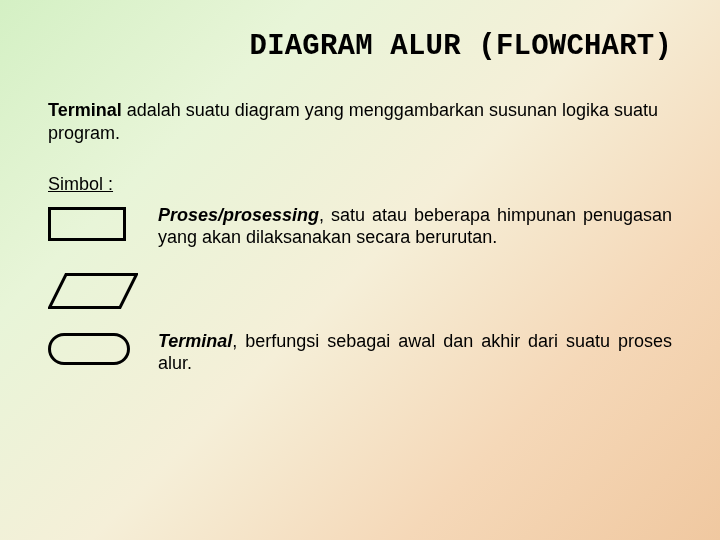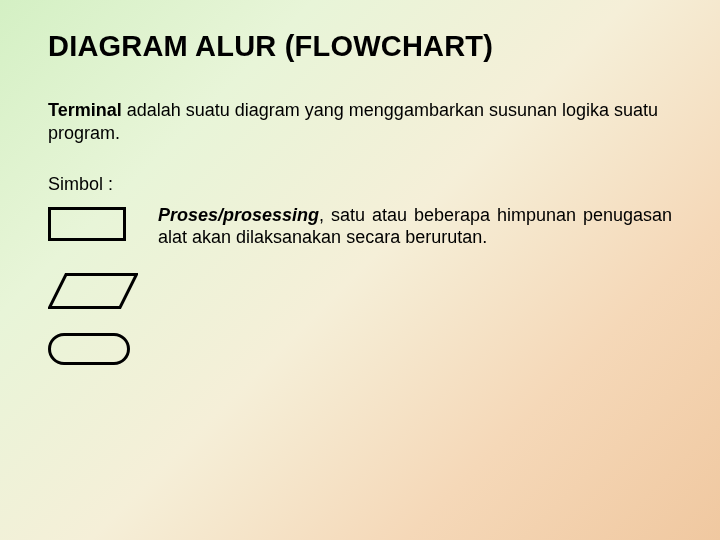--- a/index.html
+++ b/index.html
@@ -13,34 +13,36 @@
     background: linear-gradient(135deg, #d4f0c4 0%, #e8f5d8 25%, #f5efd8 50%, #f5d8b8 75%, #f0c8a0 100%);
     font-family: Arial, Helvetica, sans-serif;
     color: #000;
     position: relative;
     box-sizing: border-box;
     padding: 30px 48px 30px 48px;
   }
   .title {
     font-size: 29px;
     font-weight: bold;
-    text-align: left;
+    text-align: right;
     margin: 0 0 36px 0;
     letter-spacing: 0.2px;
+    font-family: Liberation Mono, monospace;
   }
   .definition {
     font-size: 18px;
     line-height: 1.25;
     margin-bottom: 30px;
   }
   .definition .lead {
     font-weight: bold;
   }
   .symbol-header {
     font-size: 18px;
+    text-decoration: underline;
     margin-bottom: 10px;
   }
   .symbol-row {
     display: flex;
     align-items: flex-start;
     margin-bottom: 22px;
   }
   .shape-cell {
     width: 110px;
     flex: 0 0 110px;
@@ -72,31 +74,34 @@
 
 <div class="symbol-header">Simbol :</div>
 
 <div class="symbol-row">
   <div class="shape-cell">
     <svg width="78" height="34">
       <rect x="1.5" y="1.5" width="75" height="31" fill="none" stroke="#000" stroke-width="3"></rect>
     </svg>
   </div>
   <div class="desc-cell">
-    <span class="lead">Proses/prosessing</span><span>, satu atau beberapa himpunan penugasan alat akan dilaksanakan secara berurutan.</span>
+    <span class="lead">Proses/prosessing</span><span>, satu atau beberapa himpunan penugasan yang akan dilaksanakan secara berurutan.</span>
   </div>
 </div>
 
 <div class="symbol-row">
   <div class="shape-cell">
     <svg width="90" height="36">
       <polygon points="18,1.5 88.5,1.5 72,34.5 1.5,34.5" fill="none" stroke="#000" stroke-width="3"></polygon>
     </svg>
   </div>
 </div>
 
 <div class="symbol-row">
   <div class="shape-cell">
     <svg width="82" height="32">
       <rect x="1.5" y="1.5" width="79" height="29" rx="14.5" ry="14.5" fill="none" stroke="#000" stroke-width="3"></rect>
     </svg>
   </div>
+  <div class="desc-cell">
+    <span class="lead">Terminal</span><span>, berfungsi sebagai awal dan akhir dari suatu proses alur.</span>
+  </div>
 </div>
 
 </body></html>

